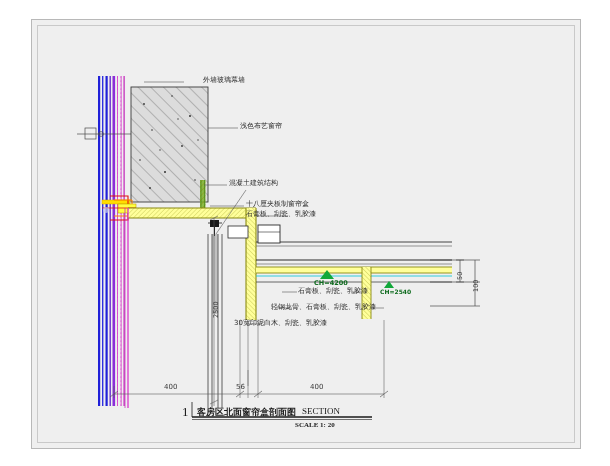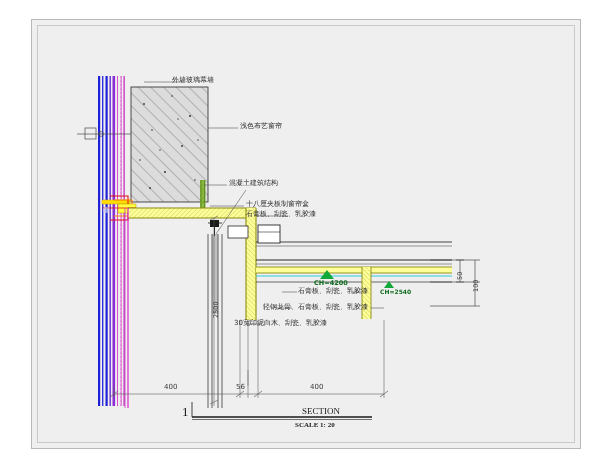--- a/index.html
+++ b/index.html
@@ -303,50 +303,51 @@
       </g>
 
       <g>
         <line x1="160" y1="397" x2="340" y2="397" stroke="#1a1a1a" stroke-width="1.4"></line>
         <line x1="160" y1="399.5" x2="340" y2="399.5" stroke="#1a1a1a" stroke-width="0.6"></line>
         <line x1="160" y1="382" x2="160" y2="397" stroke="#1a1a1a" stroke-width="0.8"></line>
       </g>
 
     </svg>
 
-    <div class="lbl" style="left:140px; top:56px;">外墙玻璃幕墙</div>
+    <div class="lbl" style="left:171px; top:56px;">外墙玻璃幕墙</div>
 
     <div class="lbl" style="left:208px; top:102px;">浅色布艺窗帘</div>
 
     <div class="lbl" style="left:197px; top:159px;">混凝土建筑结构</div>
 
     <div class="lbl" style="left:214px; top:180px;">十八厘夹板制窗帘盒</div>
 
     <div class="lbl" style="left:214px; top:190px;">石膏板、刮瓷、乳胶漆</div>
 
     <div class="lbl" style="left:266px; top:267px;">石膏板、刮瓷、乳胶漆</div>
 
-    <div class="lbl" style="left:231px; top:283px;">轻钢龙骨、石膏板、刮瓷、乳胶漆</div>
+    <div class="lbl" style="left:239px; top:283px;">轻钢龙骨、石膏板、刮瓷、乳胶漆</div>
 
     <div class="lbl" style="left:202px; top:299px;">30宽印泥白木、刮瓷、乳胶漆</div>
 
     <div class="ch-tri" style="left:288px; top:250px;"></div>
     <div class="ch-tag" style="left:282px; top:259px;">CH=4200</div>
 
     <div class="ch-tri" style="left:352px; top:261px; border-left-width:5px; border-right-width:5px; border-bottom-width:7px;"></div>
     <div class="ch-tag" style="left:348px; top:268px; font-size:6px;">CH=2540</div>
 
     <div class="dim" style="left:132px; top:363px;">400</div>
     <div class="dim" style="left:204px; top:363px;text-align:right;">56</div>
     <div class="dim" style="left:278px; top:363px;">400</div>
 
     <div class="dim-v" style="left:180px; top:298px;">2500</div>
 
     <div class="dim-v" style="left:424px; top:260px;">50</div>
     <div class="dim-v" style="left:440px; top:272px;">100</div>
 
 
     <div class="title-num" style="left:150px; top:384px;">1</div>
+    <div class="title-main" style="left:165px; top:386px;">客房区北面窗帘盒剖面图</div>
     <div class="title-main title-en" style="left:270px; top:386px;">SECTION</div>
     <div class="title-scale" style="left:222px; top:401px;padding-left:41px;">SCALE 1: 20</div>
 
   </div>
 </div>
 
 </body></html>

